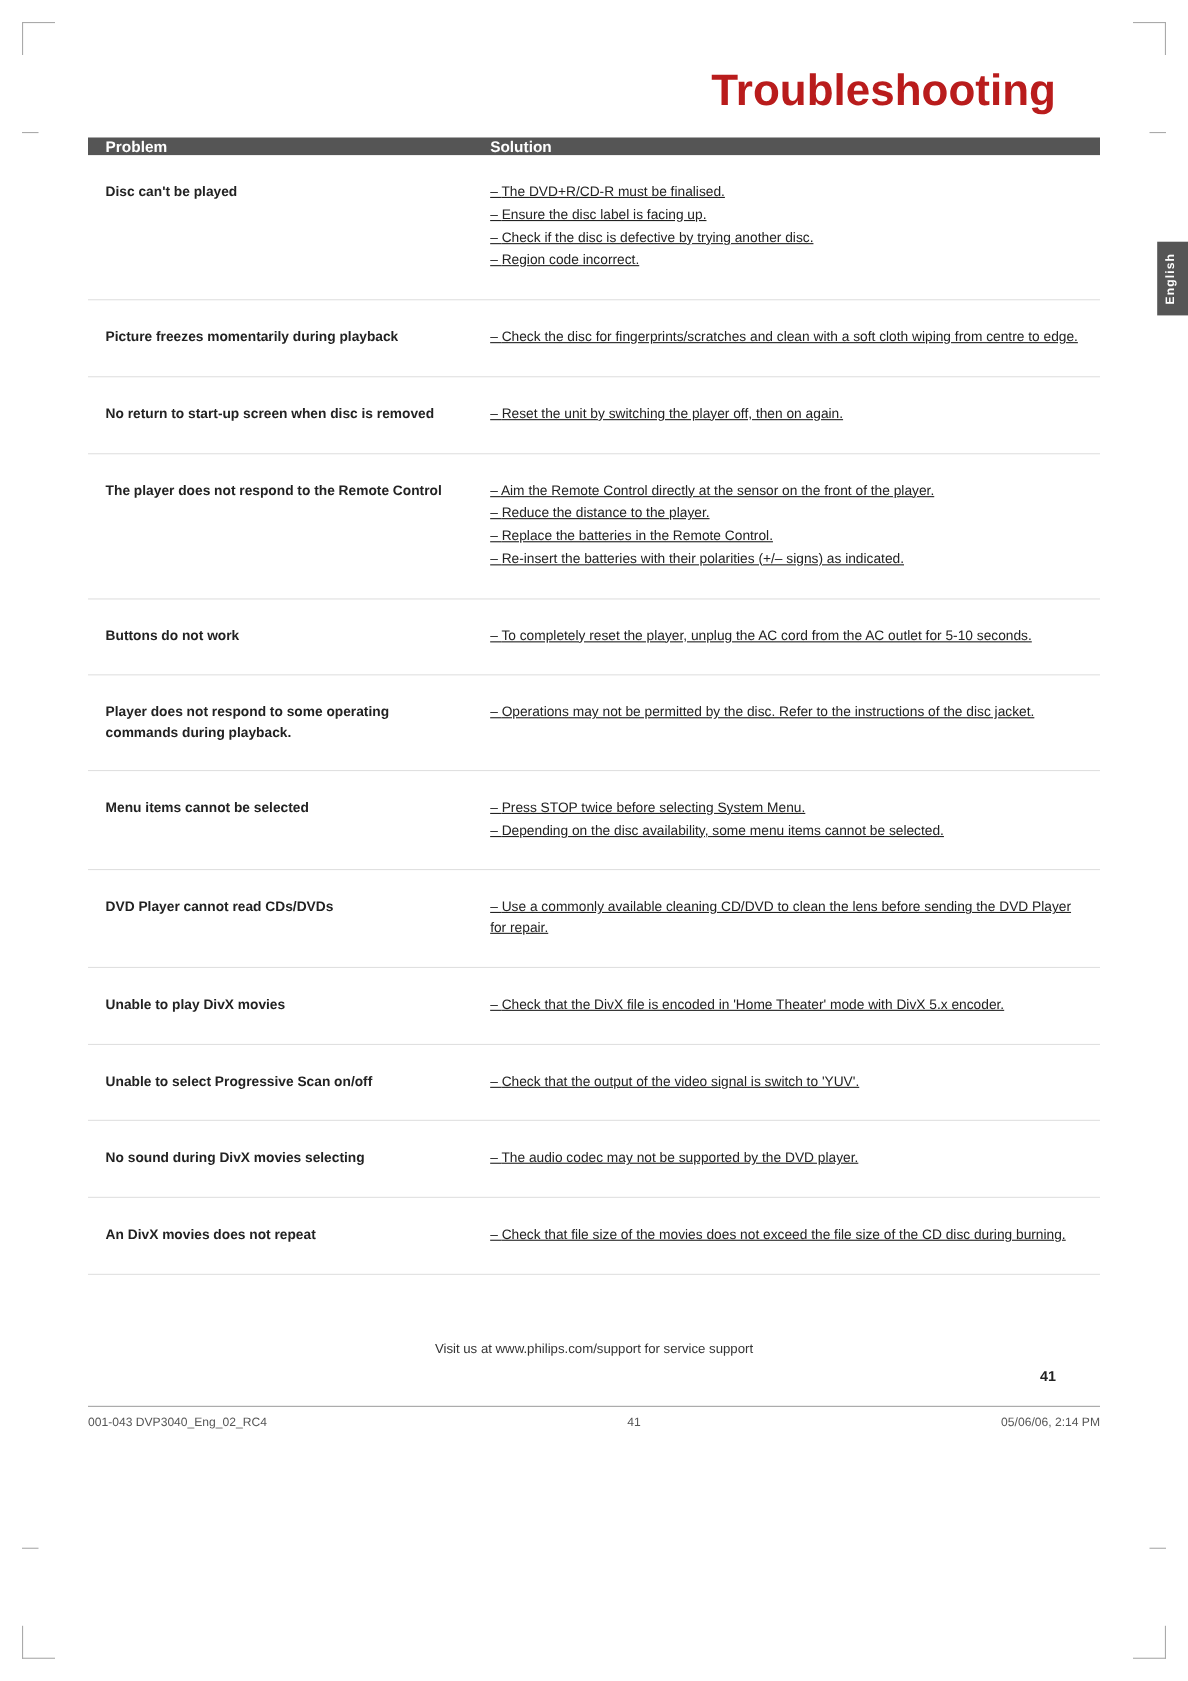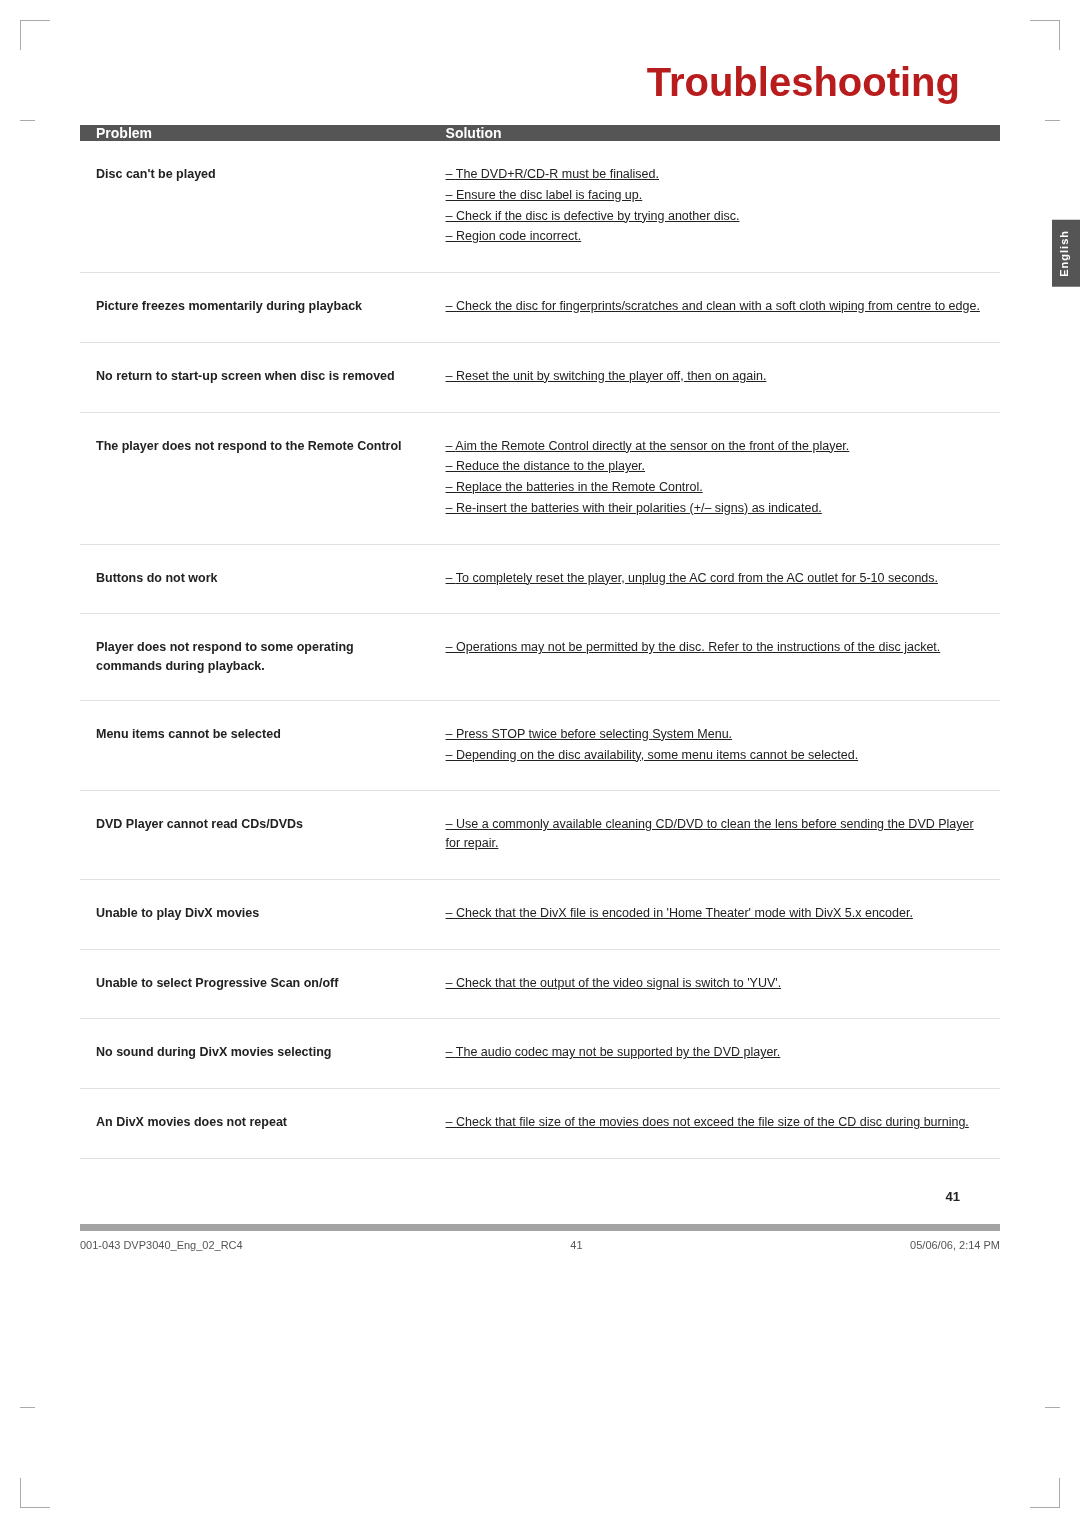--- a/index.html
+++ b/index.html
@@ -140,21 +140,21 @@
       margin-bottom: 10px;
     }
 
     .footer-bottom {
       display: flex;
       justify-content: space-between;
       align-items: center;
       margin-top: 20px;
       font-size: 11px;
       color: #555;
-      border-top: 7px solid #a3a3a3;
+      border-top: 1px solid #a3a3a3;
       padding-top: 8px;
     }
 
     .page-number {
       font-size: 13px;
       font-weight: bold;
       text-align: right;
       margin-top: 4px;
       margin-right: 40px;
       color: #222;
@@ -286,20 +286,21 @@
           <td class="problem-cell">An DivX movies does not repeat</td>
           <td class="solution-cell">
             <ul>
               <li>Check that file size of the movies does not exceed the file size of the CD disc during burning.</li>
             </ul>
           </td>
         </tr>
       </tbody>
   </table>
 
+  <div class="footer-line">Visit us at www.philips.com/support for service support</div>
 
   <div class="page-number">41</div>
 
   <div class="footer-bottom">
     <span>001-043 DVP3040_Eng_02_RC4</span>
     <span>41</span>
     <span>05/06/06, 2:14 PM</span>
   </div>
 </div>
 

